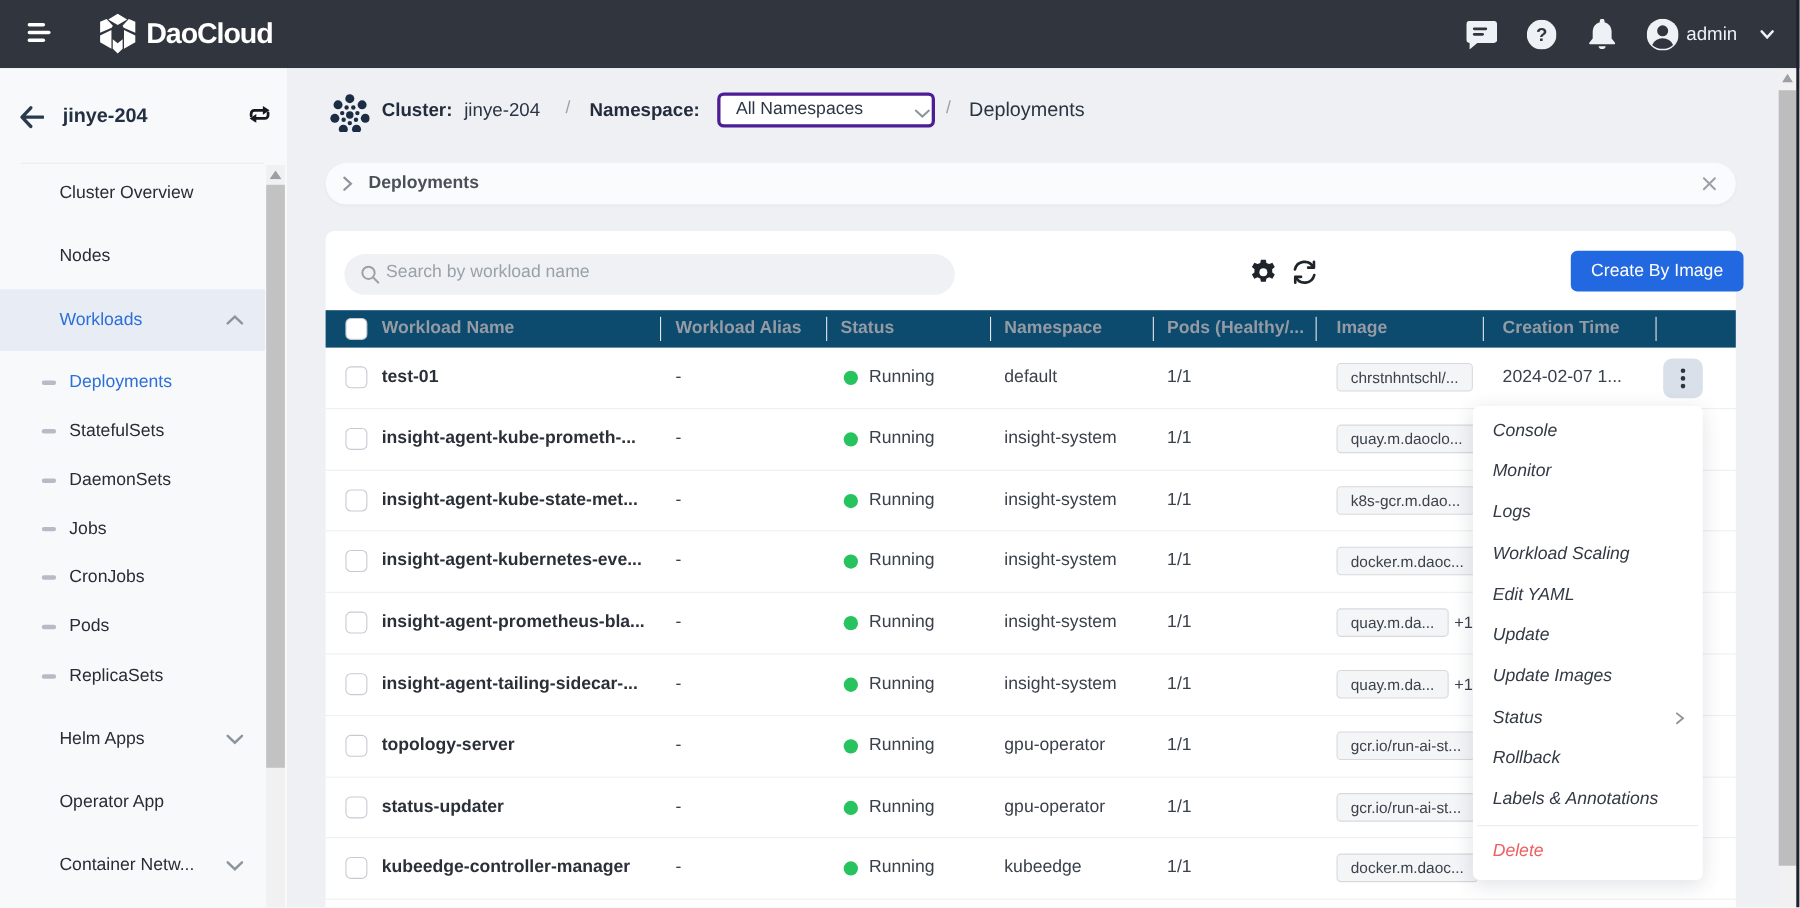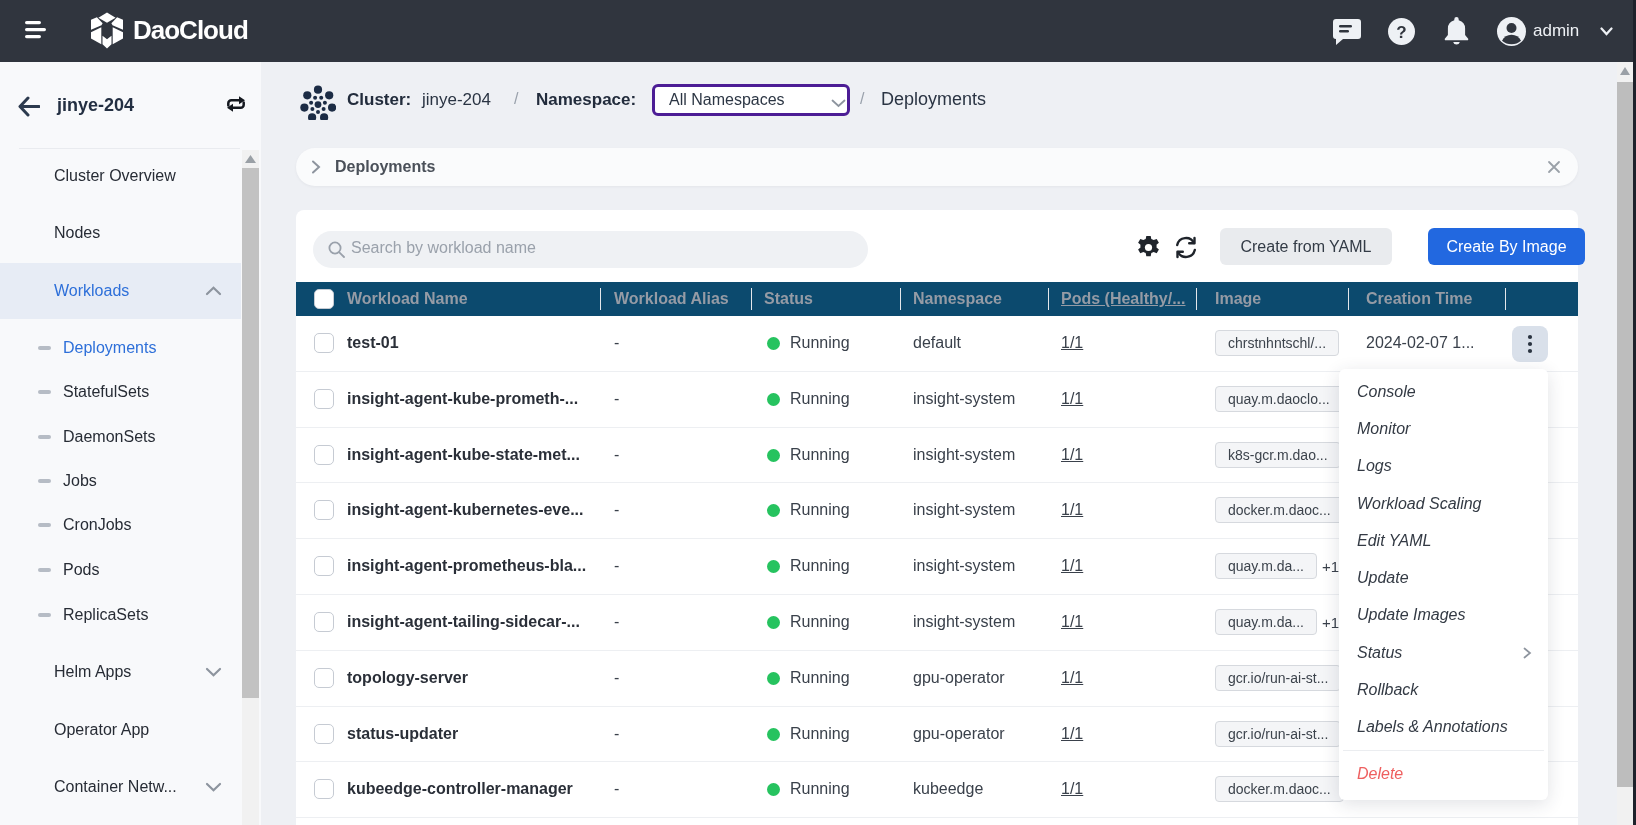--- a/index.html
+++ b/index.html
@@ -50,21 +50,21 @@
   
   #thead { position:absolute; left:0; top:72px; width:1282px; height:34px; background:#0c4a6e; display:flex; }
   .hc { font-size:16px; font-weight:bold; color:#959ba5; display:flex; align-items:center; position:relative; }
   .vline { position:absolute; right:0; top:6px; bottom:6px; width:1px; background:#e4e7eb; }
   .row { position:absolute; left:0; width:1282px; height:56px; display:flex; }
   .cell { display:flex; align-items:center; font-size:16px; color:#3a414b; }
   .c1 { width:305px; padding-left:18px; }
   .c2 { width:151px; padding-left:13px; }
   .c3 { width:149px; padding-left:15px; }
   .c4 { width:148px; padding-left:12px; }
-  .c5 { width:148px; padding-left:12px;text-decoration:underline; }
+  .c5 { width:148px; padding-left:12px; }
   .c6 { width:152px; padding-left:18px; }
   .c7 { width:157px; padding-left:17px; }
   .c8 { width:72px; }
   .cbx { width:20px; height:20px; background:#fff; border:1.5px solid #c6cbd3; border-radius:5px; flex:none; }
   .wname { font-weight:bold; color:#2a2f38; margin-left:13px; }
   .dot { width:13px; height:13px; border-radius:50%; background:#26c35f; margin-right:10px; flex:none; }
   .pill { height:26px; line-height:24px; padding:0 12px; border:1px solid #d6d9de; background:#f4f5f7; border-radius:4px; font-size:14px; color:#3c434c; white-space:nowrap; }
   .plus1 { font-size:15px; color:#3a414b; margin-left:5px; }
   .rsep { position:absolute; left:0; width:1282px; height:1px; background:#edeff2; }
 
@@ -231,21 +231,20 @@
       <path fill="#1f242b" d="M9.3 0 h4.4 l0.6 3.1 a8.6 8.6 0 0 1 2.4 1 l3 -1.2 2.2 3.8 -2.4 2.1 a8.6 8.6 0 0 1 0 2.6 l2.4 2.1 -2.2 3.8 -3 -1.2 a8.6 8.6 0 0 1 -2.4 1 l-0.6 3.1 h-4.4 l-0.6 -3.1 a8.6 8.6 0 0 1 -2.4 -1 l-3 1.2 -2.2 -3.8 2.4 -2.1 a8.6 8.6 0 0 1 0 -2.6 l-2.4 -2.1 2.2 -3.8 3 1.2 a8.6 8.6 0 0 1 2.4 -1 Z"></path>
       <circle cx="11.5" cy="11.5" r="3.6" fill="#fff"></circle>
     </svg>
 
     <svg class="abs" style="left:878px;top:26px" width="24" height="23" viewBox="0 0 24 23">
       <path d="M3.2 9 a9 9 0 0 1 16.8 -2" stroke="#1f242b" stroke-width="2.4" fill="none" stroke-linecap="round"></path>
       <path d="M20.5 2 v5.3 h-5.3" stroke="#1f242b" stroke-width="2.4" fill="none" stroke-linecap="round" stroke-linejoin="round"></path>
       <path d="M20.8 14 a9 9 0 0 1 -16.8 2" stroke="#1f242b" stroke-width="2.4" fill="none" stroke-linecap="round"></path>
       <path d="M3.5 21 v-5.3 h5.3" stroke="#1f242b" stroke-width="2.4" fill="none" stroke-linecap="round" stroke-linejoin="round"></path>
     </svg>
-    <div id="btn-yaml">Create from YAML</div>
     <div id="btn-image">Create By Image</div>
 
     <div id="thead">
       <div class="hc c1">
           <span class="cbx"></span>
           <span style="margin-left:13px">Workload Name</span>
           <span class="vline"></span>
         </div>
       <div class="hc c2">Workload Alias<span class="vline"></span></div>
       <div class="hc c3" style="padding-left:12px">Status<span class="vline"></span></div>

